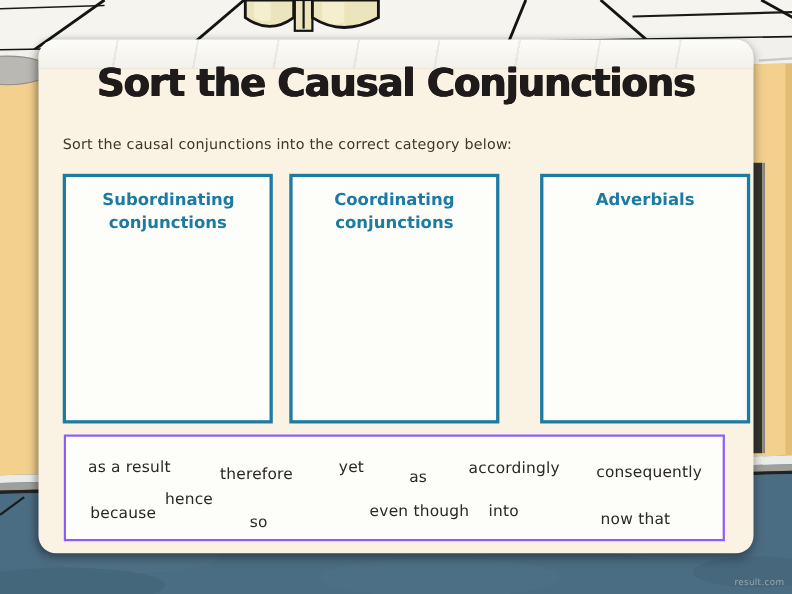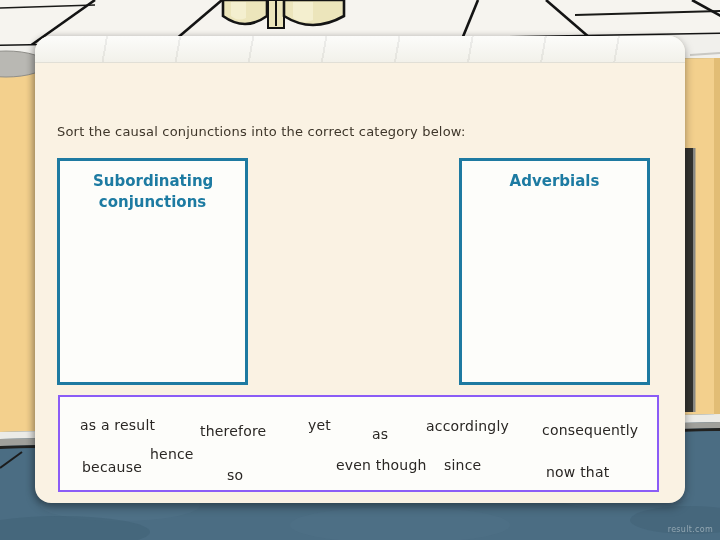--- a/index.html
+++ b/index.html
@@ -34,21 +34,21 @@
   .instruction{
     position:absolute;left:22px;top:88px;margin:0;
     font-size:13px;color:#3e362a;letter-spacing:.2px;
   }
   .cat-box{
     position:absolute;top:122px;width:191px;height:227px;box-sizing:border-box;
     background:#fdfdfa;border:3px solid #1e7aa1;
   }
   .cat-box.c0{left:22px;}
   .cat-box.c1{left:228px;}
-  .cat-box.c2{left:424px;}
+  .cat-box.c2{left:456px;}
   .cat-label{
     margin-top:10px;padding:0 33px;
     text-align:center;font-size:15px;font-weight:bold;
     color:#1d7ba2;line-height:1.38;
   }
   .word-bank{
     position:absolute;left:23px;top:359px;width:601px;height:97px;box-sizing:border-box;
     background:#fdfdfa;border:2px solid #8b5cf6;
   }
   .word{
@@ -129,39 +129,43 @@
     <ellipse cx="620" cy="495" rx="70" ry="14" fill="#56788e" opacity=".28"></ellipse>
     <ellipse cx="60" cy="532" rx="90" ry="16" fill="#3f5f74" opacity=".45"></ellipse>
     <ellipse cx="690" cy="520" rx="60" ry="14" fill="#3f5f74" opacity=".40"></ellipse>
     <line x1="0" y1="468" x2="22" y2="452" stroke="#1c1c1c" stroke-width="2"></line>
   </g>
 </svg>
 
 <div class="slide-card">
   <div class="card-topband"></div>
 
+  <h1 class="page-title">Sort the Causal Conjunctions</h1>
 
   <p class="instruction">Sort the causal conjunctions into the correct category below:</p>
 
   <div class="cat-box c0">
     <div class="cat-label">Subordinating conjunctions</div>
+  </div>
+  <div class="cat-box c1">
+    <div class="cat-label">Coordinating conjunctions</div>
   </div>
   <div class="cat-box c2">
     <div class="cat-label">Adverbials</div>
   </div>
 
   <div class="word-bank">
     <span class="word w0">as a result</span>
     <span class="word w1">therefore</span>
     <span class="word w2">yet</span>
     <span class="word w3">as</span>
     <span class="word w4">accordingly</span>
     <span class="word w5">consequently</span>
     <span class="word w6">because</span>
     <span class="word w7">hence</span>
     <span class="word w8">so</span>
     <span class="word w9">even though</span>
-    <span class="word w10">since</span>
+    <span class="word w10">into</span>
     <span class="word w11">now that</span>
   </div>
 </div>
 
 <div class="watermark">result.com</div>
 
 </body></html>

